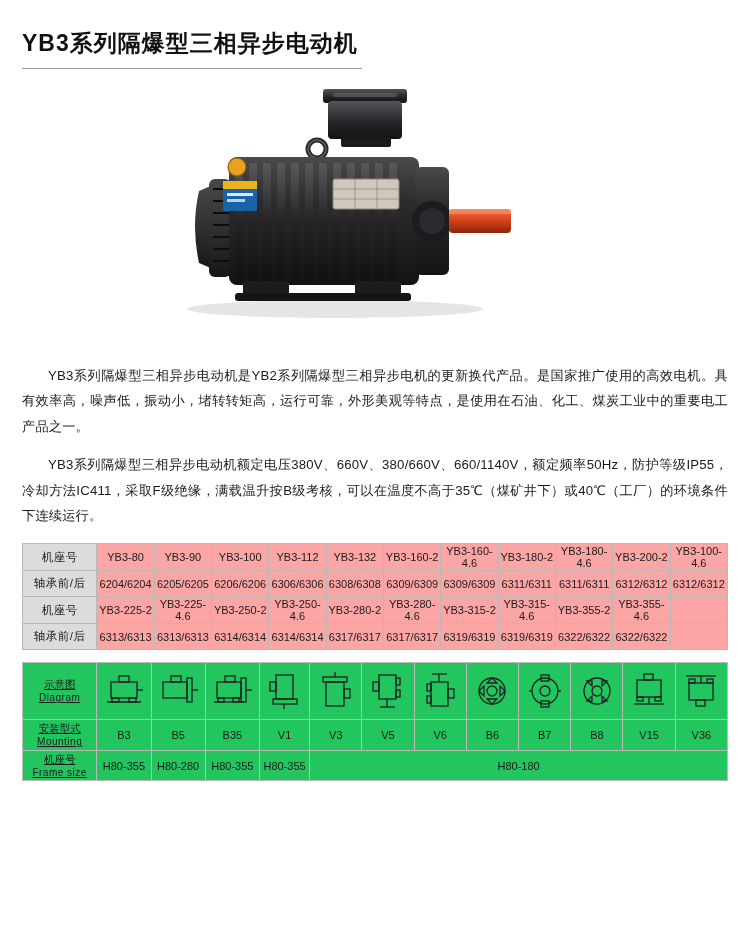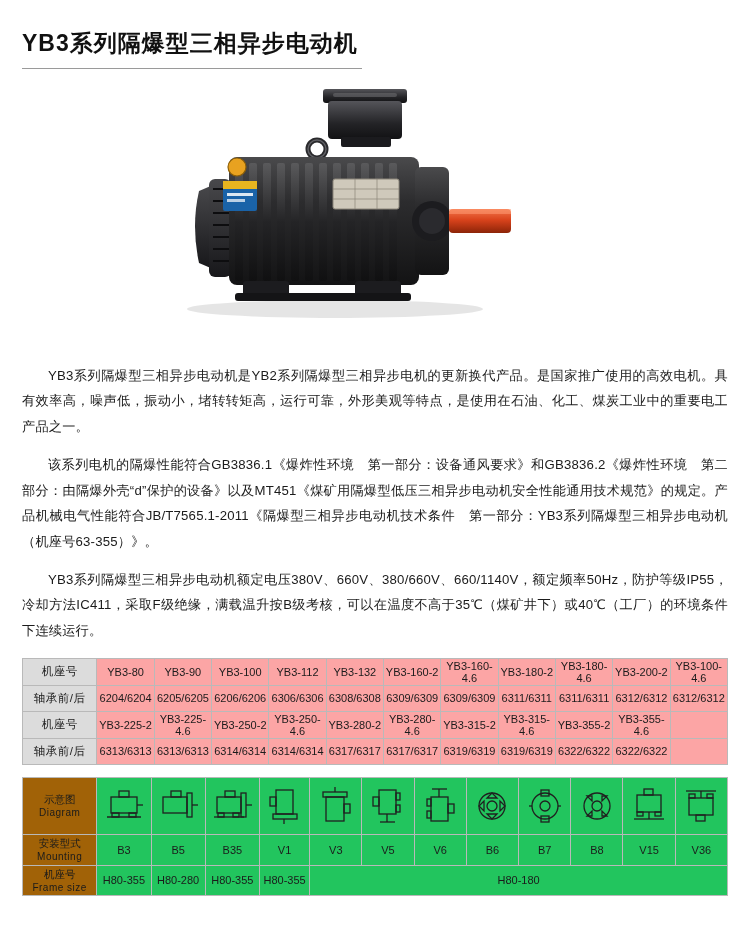--- a/index.html
+++ b/index.html
@@ -91,23 +91,24 @@
     margin-top: 12px;
   }
   table.mounting td {
     border: 1px solid #b9b9b9;
     background: #22c55e;
     font-size: 11px;
     text-align: center;
     color: #1b1b1b;
   }
   table.mounting td.hdr {
-    background: #a16207;
+    background: #22c55e;
     font-size: 10.5px;
     line-height: 1.35;
+    text-decoration: underline;
   }
   table.mounting td.diagram-cell {
     height: 56px;
     padding: 0;
     vertical-align: middle;
   }
   table.mounting td.row-label {
     height: 26px;
   }
   .diag {
@@ -226,21 +227,20 @@
       <rect x="78" y="210" width="46" height="16" rx="3" fill="#1c1c1f"></rect>
       <rect x="190" y="210" width="46" height="16" rx="3" fill="#1c1c1f"></rect>
       <rect x="70" y="222" width="176" height="8" rx="3" fill="#141416"></rect>
 
       <ellipse cx="170" cy="238" rx="148" ry="9" fill="#000000" opacity="0.10"></ellipse>
     </svg>
   </div>
 
   <div class="body-text">
     <p>YB3系列隔爆型三相异步电动机是YB2系列隔爆型三相异步电机的更新换代产品。是国家推广使用的高效电机。具有效率高，噪声低，振动小，堵转转矩高，运行可靠，外形美观等特点，是使用在石油、化工、煤炭工业中的重要电工产品之一。</p>
-    <p>该系列电机的隔爆性能符合GB3836.1《爆炸性环境　第一部分：设备通风要求》和GB3836.2《爆炸性环境　第二部分：由隔爆外壳“d”保护的设备》以及MT451《煤矿用隔爆型低压三相异步电动机安全性能通用技术规范》的规定。产品机械电气性能符合JB/T7565.1-2011《隔爆型三相异步电动机技术条件　第一部分：YB3系列隔爆型三相异步电动机（机座号63-355）》。</p>
     <p>YB3系列隔爆型三相异步电动机额定电压380V、660V、380/660V、660/1140V，额定频率50Hz，防护等级IP55，冷却方法IC411，采取F级绝缘，满载温升按B级考核，可以在温度不高于35℃（煤矿井下）或40℃（工厂）的环境条件下连续运行。</p>
   </div>
 
   <div class="table-block">
     <table class="bearing">
       <colgroup>
         <col style="width:74px">
         <col style="width:57px">
           <col style="width:57px">
           <col style="width:57px">

